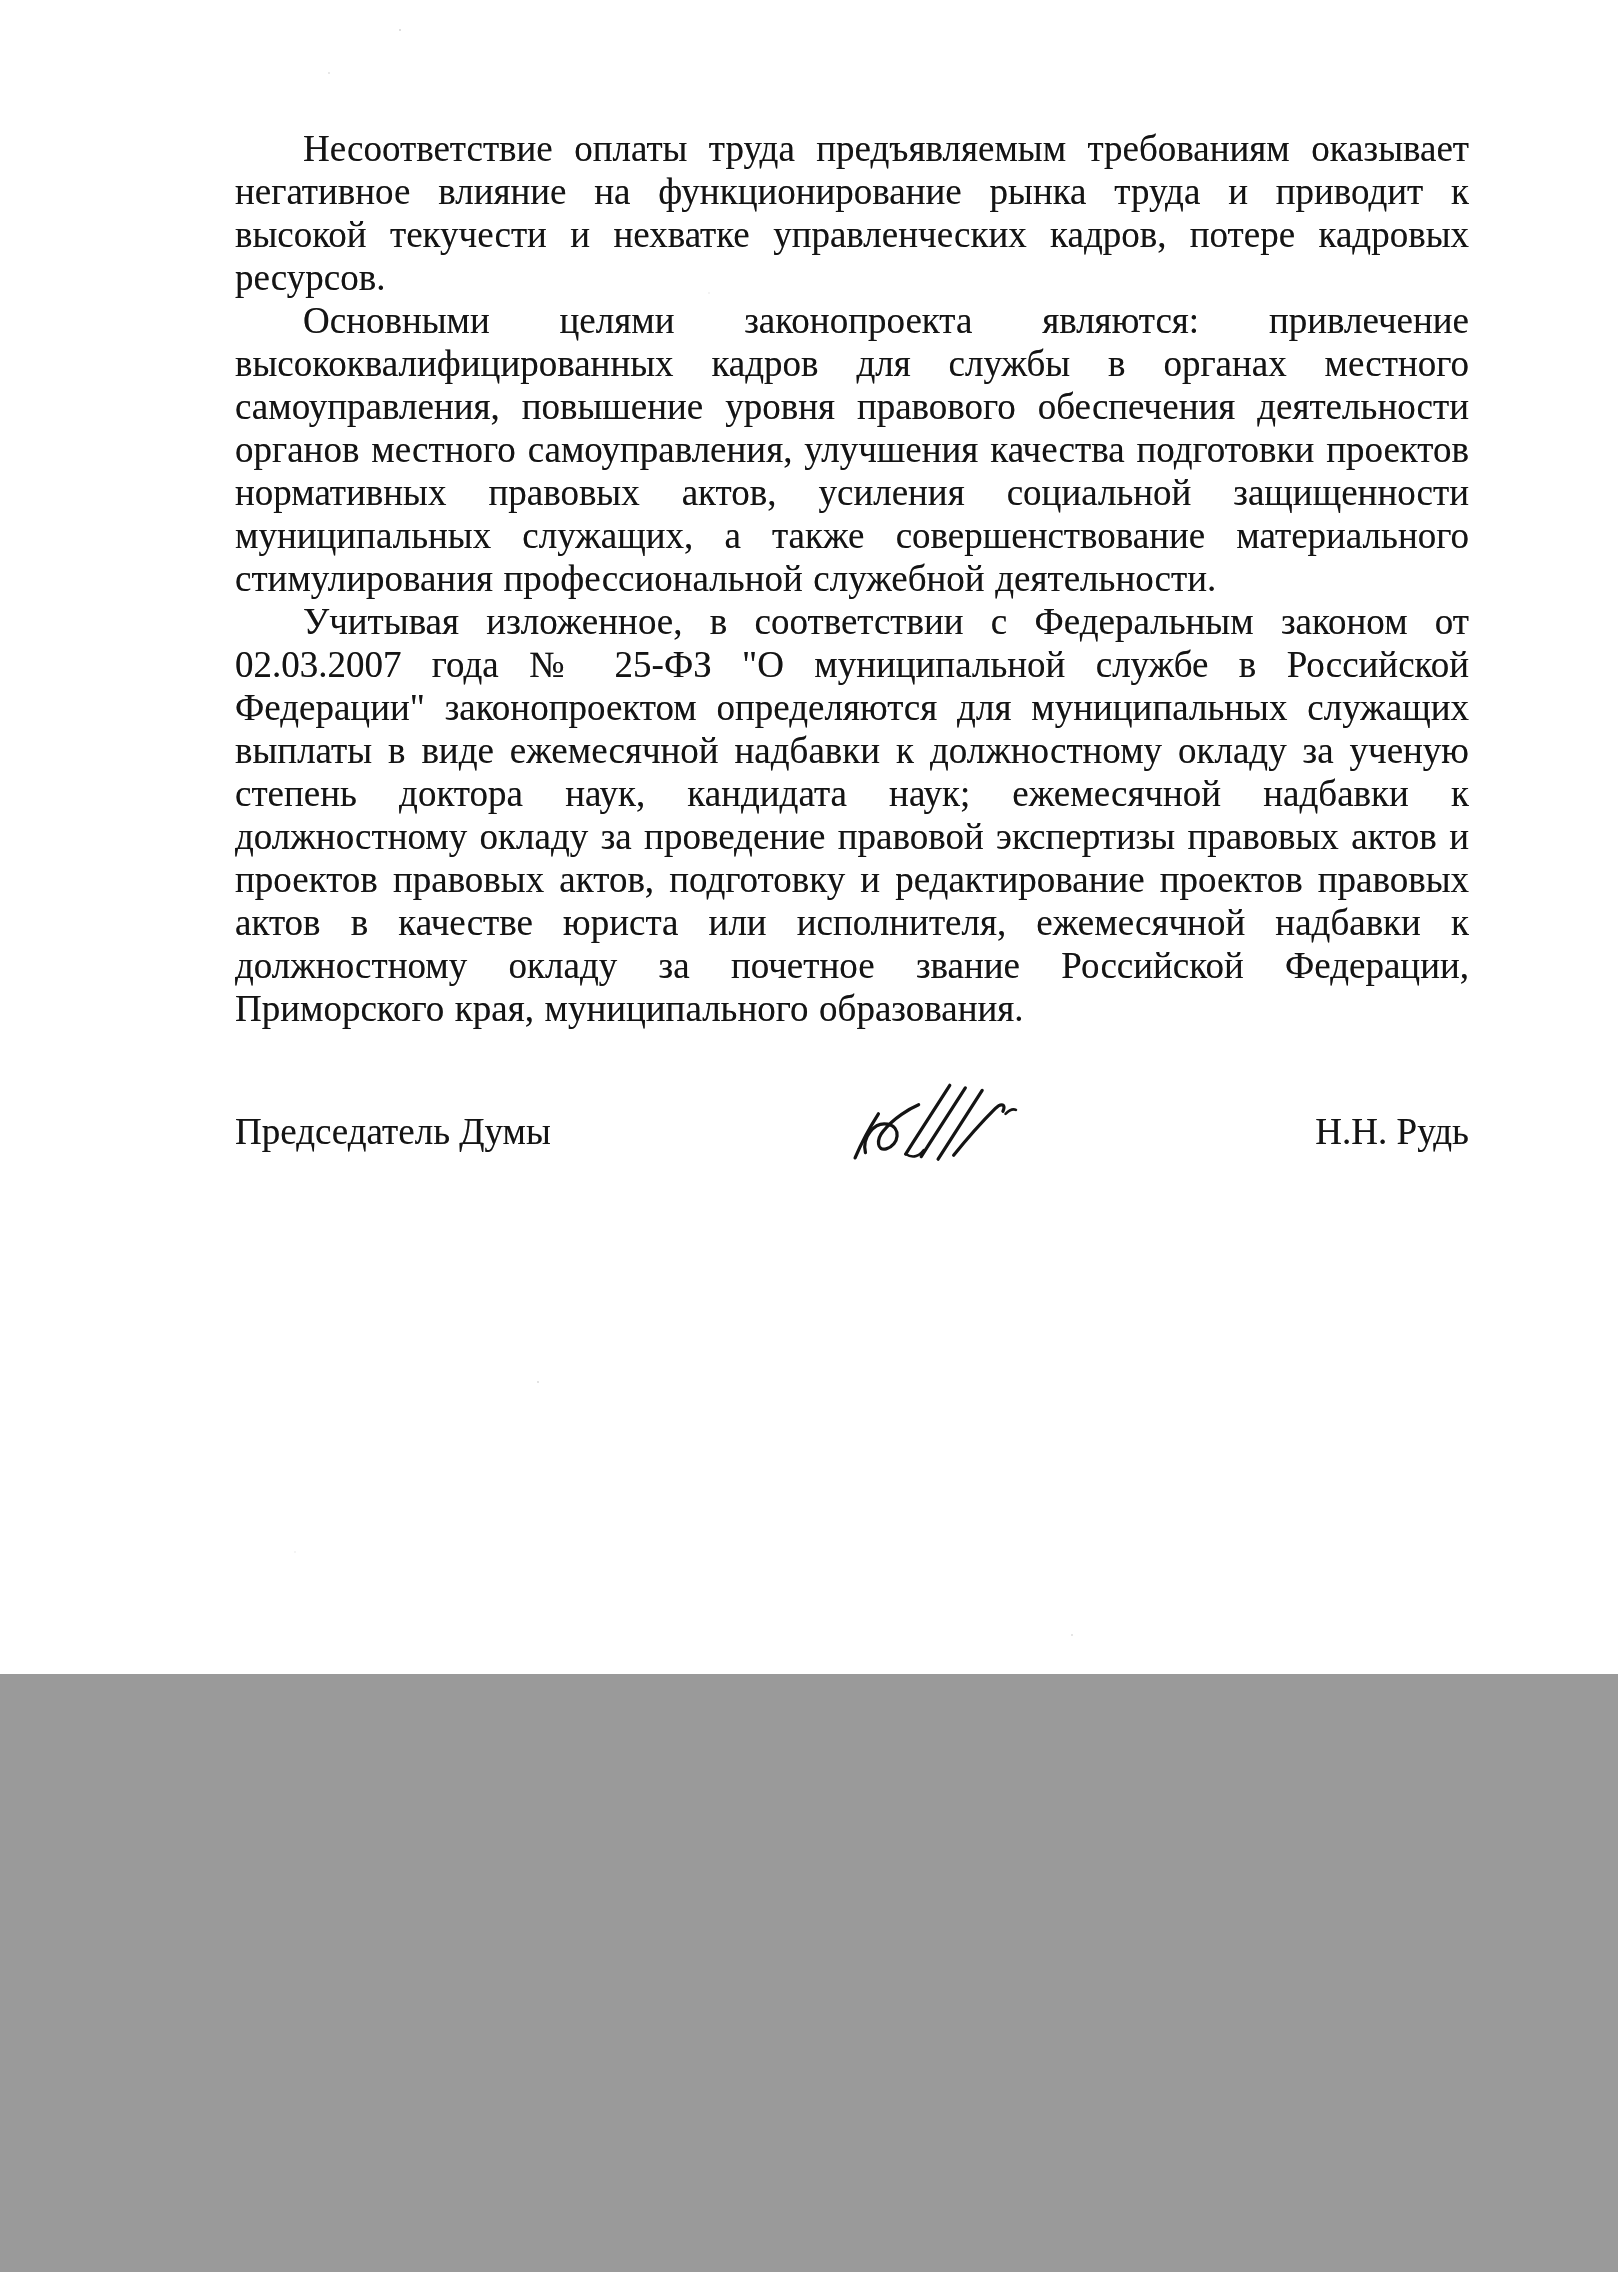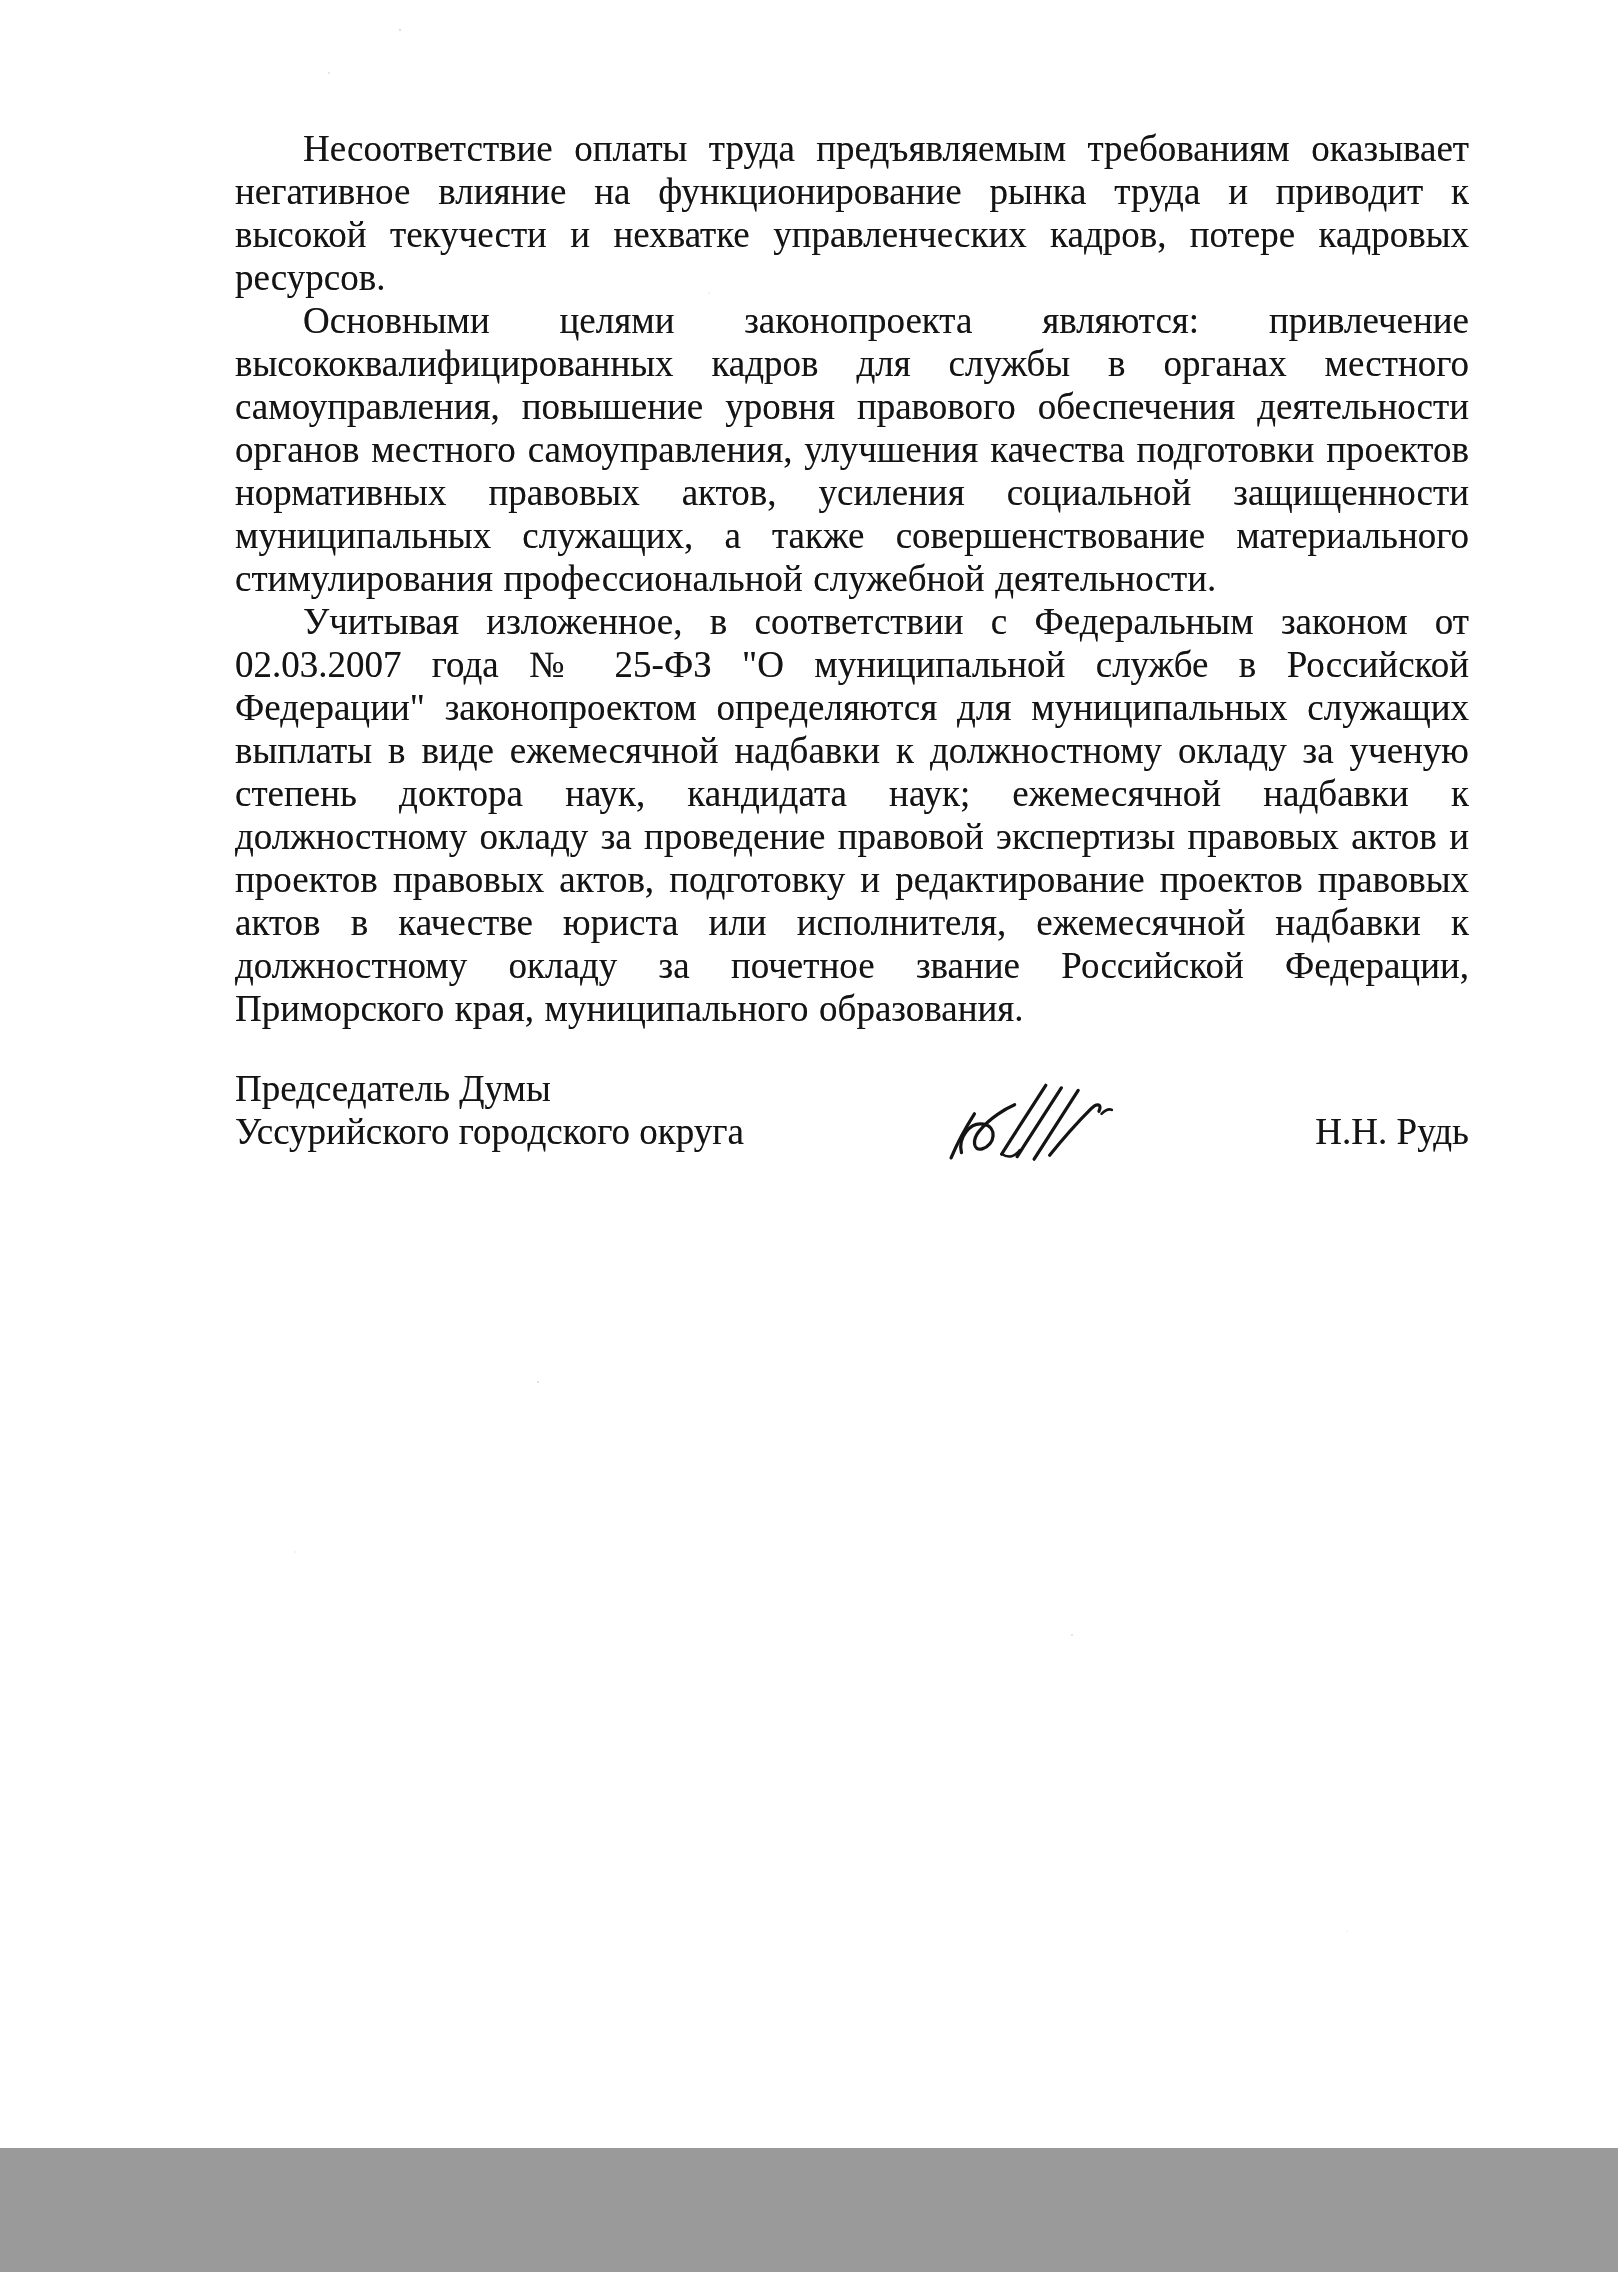--- a/index.html
+++ b/index.html
@@ -5,21 +5,21 @@
 <style>
   html, body {
     margin: 0;
     padding: 0;
     background: #9a9a9a;
   }
 
   .page {
     position: relative;
     width: 1618px;
-    height: 2148px;
+    height: 1674px;
     margin: 0 auto;
     background-color: #ffffff;
     
     background-image:
       radial-gradient(circle 1.9px at 400px 30px,   rgba(60,60,60,.35), transparent 70%),
       radial-gradient(circle 1.9px at 329px 73px,  rgba(60,60,60,.25), transparent 70%),
       radial-gradient(circle 1.3px at 709px 293px, rgba(60,60,60,.28), transparent 70%),
       radial-gradient(circle 1.9px at 343px 587px,  rgba(60,60,60,.30), transparent 70%),
       radial-gradient(circle 1.3px at 965px 784px,rgba(60,60,60,.22), transparent 70%),
       radial-gradient(circle 1.9px at 538px 1382px, rgba(60,60,60,.30), transparent 70%),
@@ -87,21 +87,20 @@
     <p class="para">Несоответствие оплаты труда предъявляемым требованиям оказывает негативное влияние на функционирование рынка труда и приводит к высокой текучести и нехватке управленческих кадров, потере кадровых ресурсов.</p>
 
     <p class="para">Основными целями законопроекта являются: привлечение высококвалифицированных кадров для службы в органах местного самоуправления, повышение уровня правового обеспечения деятельности органов местного самоуправления, улучшения качества подготовки проектов нормативных правовых актов, усиления социальной защищенности муниципальных служащих, а также совершенствование материального стимулирования профессиональной служебной деятельности.</p>
 
     <p class="para">Учитывая изложенное, в соответствии с Федеральным законом от 02.03.2007 года № 25-ФЗ "О муниципальной службе в Российской Федерации" законопроектом определяются для муниципальных служащих выплаты в виде ежемесячной надбавки к должностному окладу за ученую степень доктора наук, кандидата наук; ежемесячной надбавки к должностному окладу за проведение правовой экспертизы правовых актов и проектов правовых актов, подготовку и редактирование проектов правовых актов в качестве юриста или исполнителя, ежемесячной надбавки к должностному окладу за почетное звание Российской Федерации, Приморского края, муниципального образования.</p>
 
     <div class="sig-block">
 
       <div class="sig-left">
         <div>Председатель Думы</div>
-        <div>Уссурийского городского округа</div>
       </div>
 
       <div class="sig-mid">
         <svg class="sig-scribble" viewBox="0 0 330 160" fill="none" stroke="#141414" stroke-width="5" stroke-linecap="round">
           <path d="M14,140 C24,116 36,94 50,72"></path>
           <path d="M30,132 C24,108 44,84 64,88 C86,92 82,120 62,126 C48,130 46,112 58,98 C74,78 98,64 112,58"></path>
           <path d="M92,134 C116,96 142,56 160,28"></path>
           <path d="M116,138 C140,100 166,60 184,32"></path>
           <path d="M142,142 C166,104 192,64 210,36"></path>
           <path d="M166,136 C190,106 212,82 230,64 C240,54 247,58 242,68"></path>

